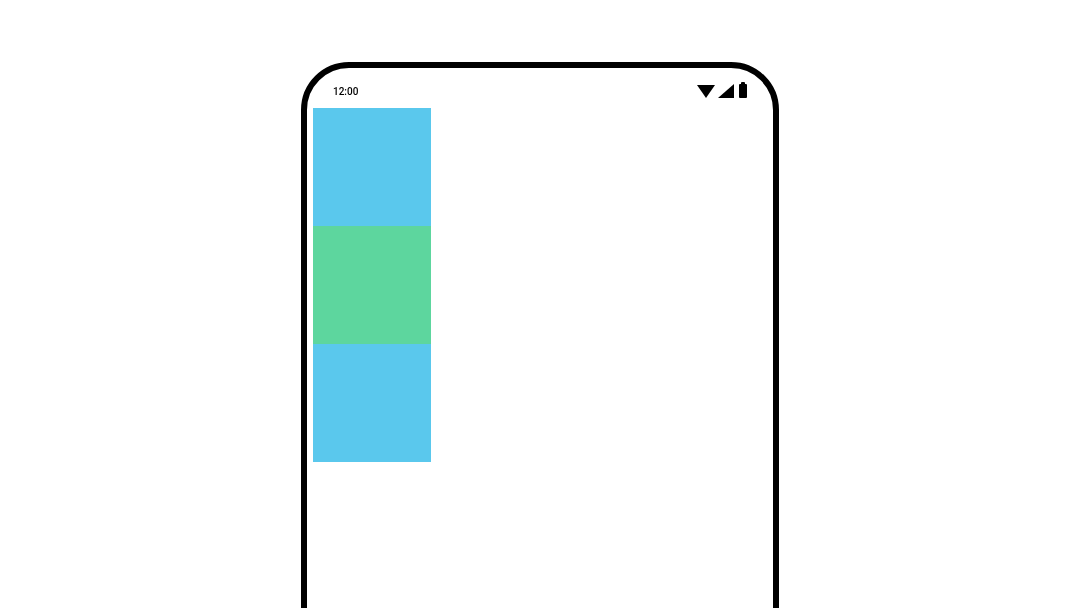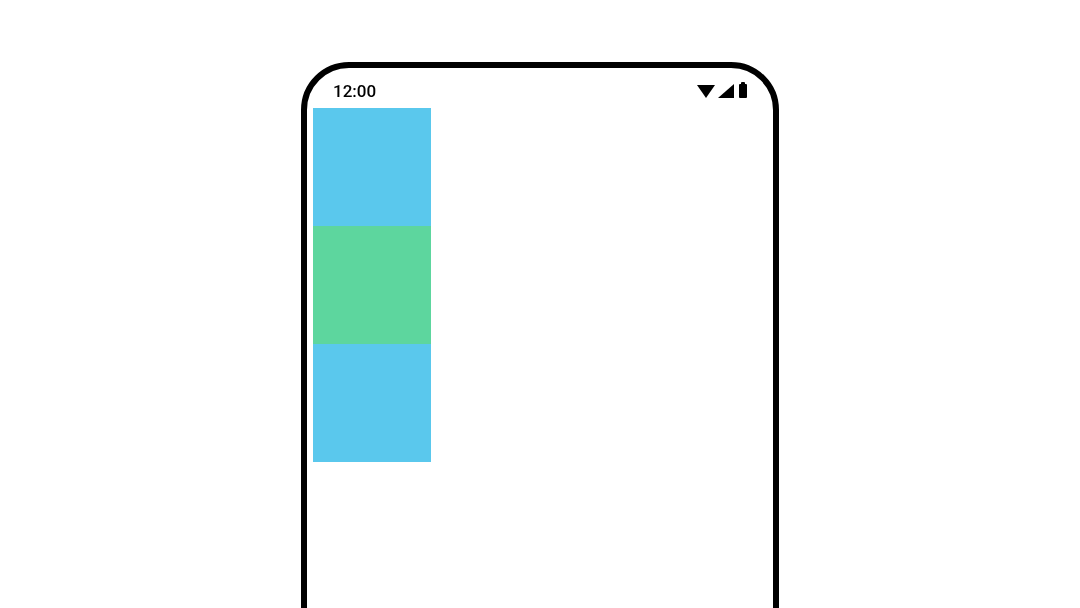--- a/index.html
+++ b/index.html
@@ -31,21 +31,21 @@
 
     .status-bar {
       display: flex;
       justify-content: space-between;
       align-items: center;
       padding: 12px 26px 6px 26px;
       height: 40px;
     }
 
     .status-time {
-      font-size: 17px;
+      font-size: 10px;
       font-weight: 500;
       color: #000000;
     }
 
     .status-icons {
       display: flex;
       align-items: center;
       gap: 2px;
     }
 

